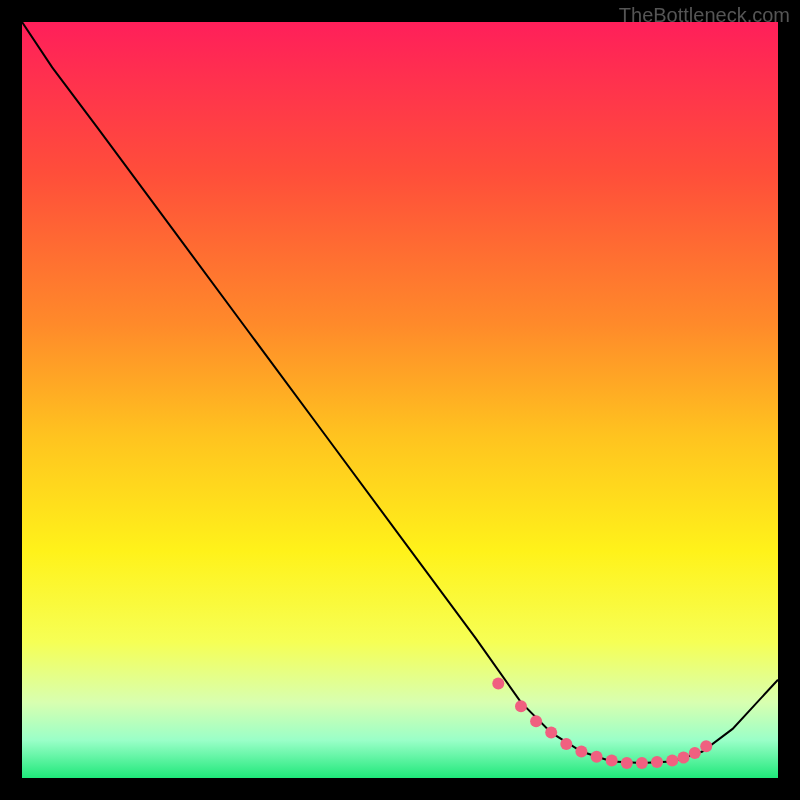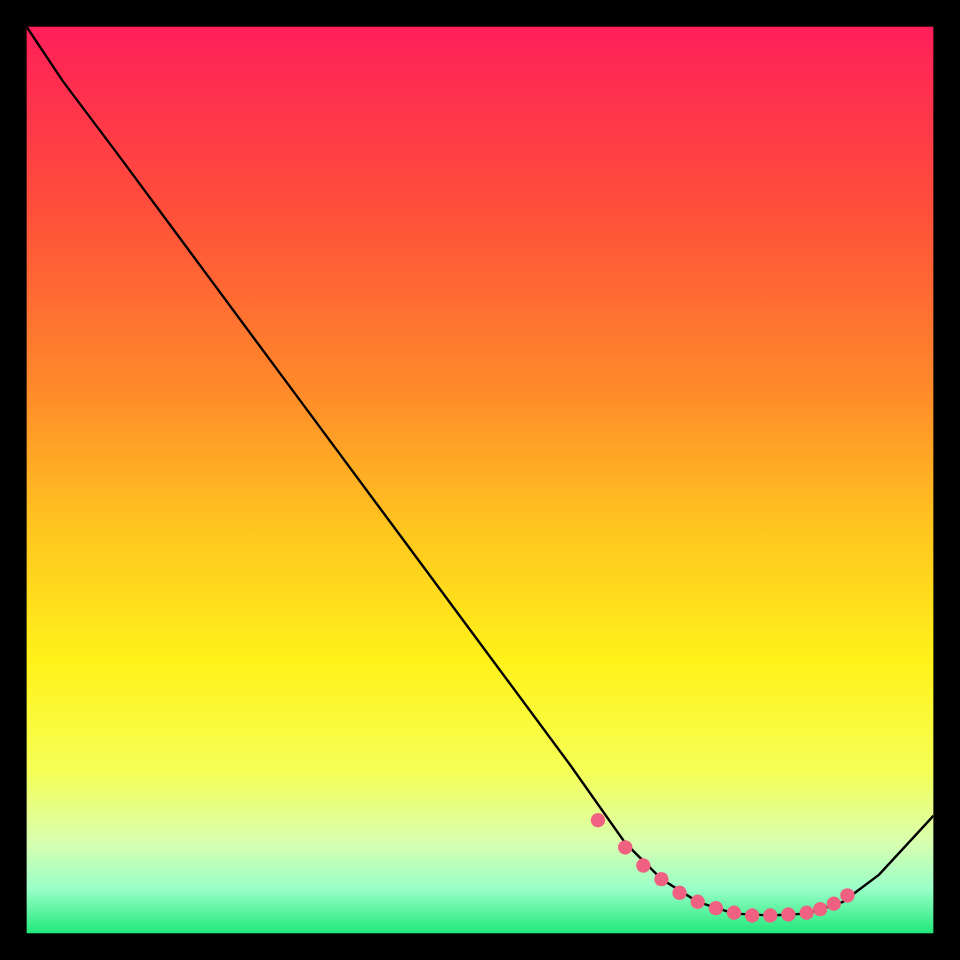--- a/index.html
+++ b/index.html
@@ -34,20 +34,21 @@
     height: 756px;
   }
   .plot svg {
     display: block;
   }
 </style>
 </head>
 <body>
 
 <div class="container">
+  <div class="watermark">TheBottleneck.com</div>
   <div class="plot">
     <svg id="chart-svg" width="756" height="756" viewBox="0 0 756 756">
         <defs>
           <linearGradient id="bg-grad" x1="0" y1="0" x2="0" y2="1">
             <stop offset="0%" stop-color="#ff1f5a"></stop>
             <stop offset="20%" stop-color="#ff4e3a"></stop>
             <stop offset="40%" stop-color="#ff8a2a"></stop>
             <stop offset="55.00000000000001%" stop-color="#ffc41f"></stop>
             <stop offset="70%" stop-color="#fff21a"></stop>
             <stop offset="82%" stop-color="#f6ff55"></stop>

